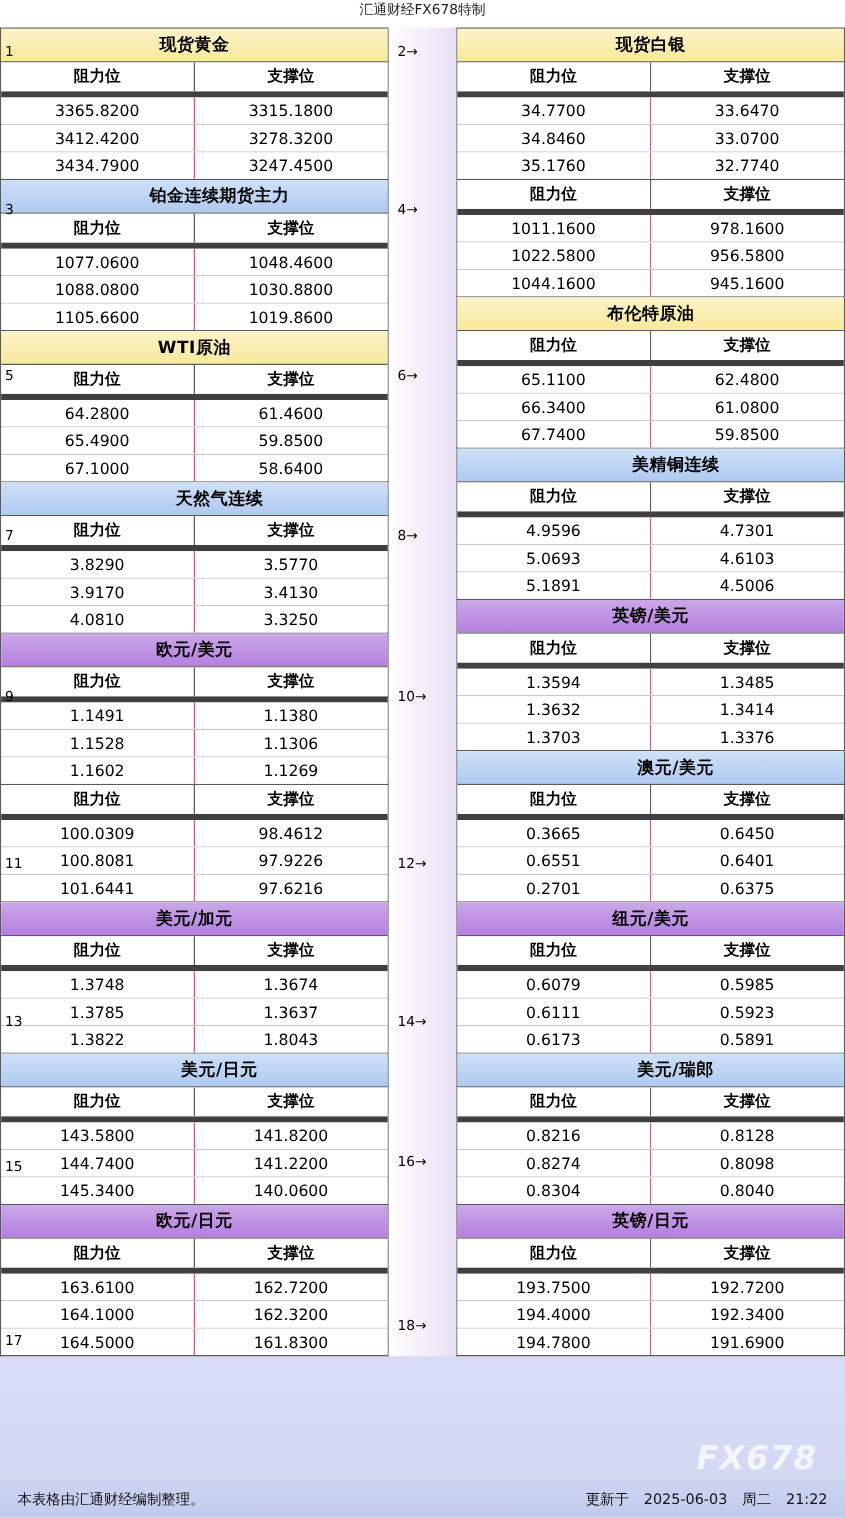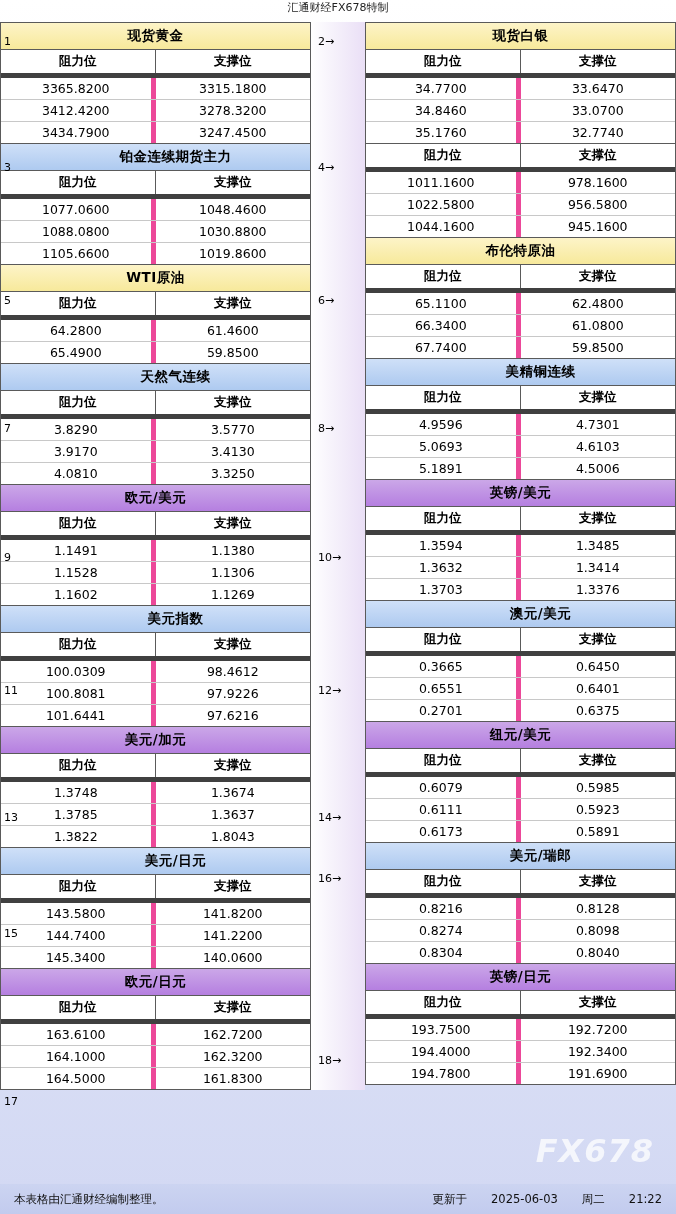--- a/index.html
+++ b/index.html
@@ -91,21 +91,21 @@
   .datarow:last-child {
     border-bottom: none;
   }
   .datarow div {
     text-align: center;
     font-size: 12.5px;
     padding: 3px 0;
     background: #fff;
   }
   .datarow div:first-child {
-    border-right: 5px solid #ec4899;
+    border-right: 1px solid #ec4899;
   }
   
   .marker {
     position: absolute;
     font-size: 11px;
     color: #000;
     line-height: 1;
   }
   .marker-left {
     left: 4px;
@@ -125,28 +125,28 @@
     justify-content: space-between;
     padding: 0 14px;
     box-sizing: border-box;
     font-size: 11.5px;
     color: #111;
     background: linear-gradient(to bottom, #ccd4f1, #c2cbee);
     margin-top: 20px;
   }
   .footer .right {
     display: flex;
-    gap: 24px;
+    gap: 12px;
     align-items: center;
   }
   .watermark {
     position: absolute;
     right: 22px;
-    bottom: 44px;
-    font-size: 32px;
+    bottom: 32px;
+    font-size: 26px;
     font-weight: bold;
     color: rgba(255,255,255,0.75);
     letter-spacing: 1px;
     pointer-events: none;
     font-style: italic;
   }
 </style>
 </head>
 <body>
 
@@ -206,20 +206,24 @@
           <div>支撑位</div>
         </div>
         <div class="datarow">
           <div>64.2800</div>
           <div>61.4600</div>
         </div>
         <div class="datarow">
           <div>65.4900</div>
           <div>59.8500</div>
         </div>
+        <div class="datarow">
+          <div>67.1000</div>
+          <div>58.6400</div>
+        </div>
       </div>
 
       <div class="panel">
         <div class="panel-title title-blue">天然气连续</div>
         <div class="subrow">
           <div>阻力位</div>
           <div>支撑位</div>
         </div>
         <div class="datarow">
           <div>3.8290</div>
@@ -249,21 +253,20 @@
           <div>1.1528</div>
           <div>1.1306</div>
         </div>
         <div class="datarow">
           <div>1.1602</div>
           <div>1.1269</div>
         </div>
       </div>
 
       <div class="panel">
-        <div class="panel-title title-blue">美元指数</div>
         <div class="subrow">
           <div>阻力位</div>
           <div>支撑位</div>
         </div>
         <div class="datarow">
           <div>100.0309</div>
           <div>98.4612</div>
         </div>
         <div class="datarow">
           <div>100.8081</div>
@@ -524,30 +527,30 @@
   </div>
 
   <span class="marker marker-left" style="top:36px">1</span>
   <span class="marker marker-left" style="top:162px">3</span>
   <span class="marker marker-left" style="top:295px">5</span>
   <span class="marker marker-left" style="top:423px">7</span>
   <span class="marker marker-left" style="top:552px">9</span>
   <span class="marker marker-left" style="top:685px">11</span>
   <span class="marker marker-left" style="top:812px">13</span>
   <span class="marker marker-left" style="top:928px">15</span>
-  <span class="marker marker-left" style="top:1096px">17</span>
+  <span class="marker marker-left" style="top:1067px">17</span>
 
   <span class="marker marker-right" style="top:36px">2→</span>
   <span class="marker marker-right" style="top:162px">4→</span>
   <span class="marker marker-right" style="top:295px">6→</span>
   <span class="marker marker-right" style="top:423px">8→</span>
   <span class="marker marker-right" style="top:552px">10→</span>
   <span class="marker marker-right" style="top:685px">12→</span>
   <span class="marker marker-right" style="top:812px">14→</span>
-  <span class="marker marker-right" style="top:873px">16→</span>
+  <span class="marker marker-right" style="top:924px">16→</span>
   <span class="marker marker-right" style="top:1055px">18→</span>
 
   <div class="watermark">FX678</div>
 
   <div class="footer">
     <span>本表格由汇通财经编制整理。</span>
     <span class="right">
       <span>更新于</span>
       <span>2025-06-03</span>
       <span>周二</span>

